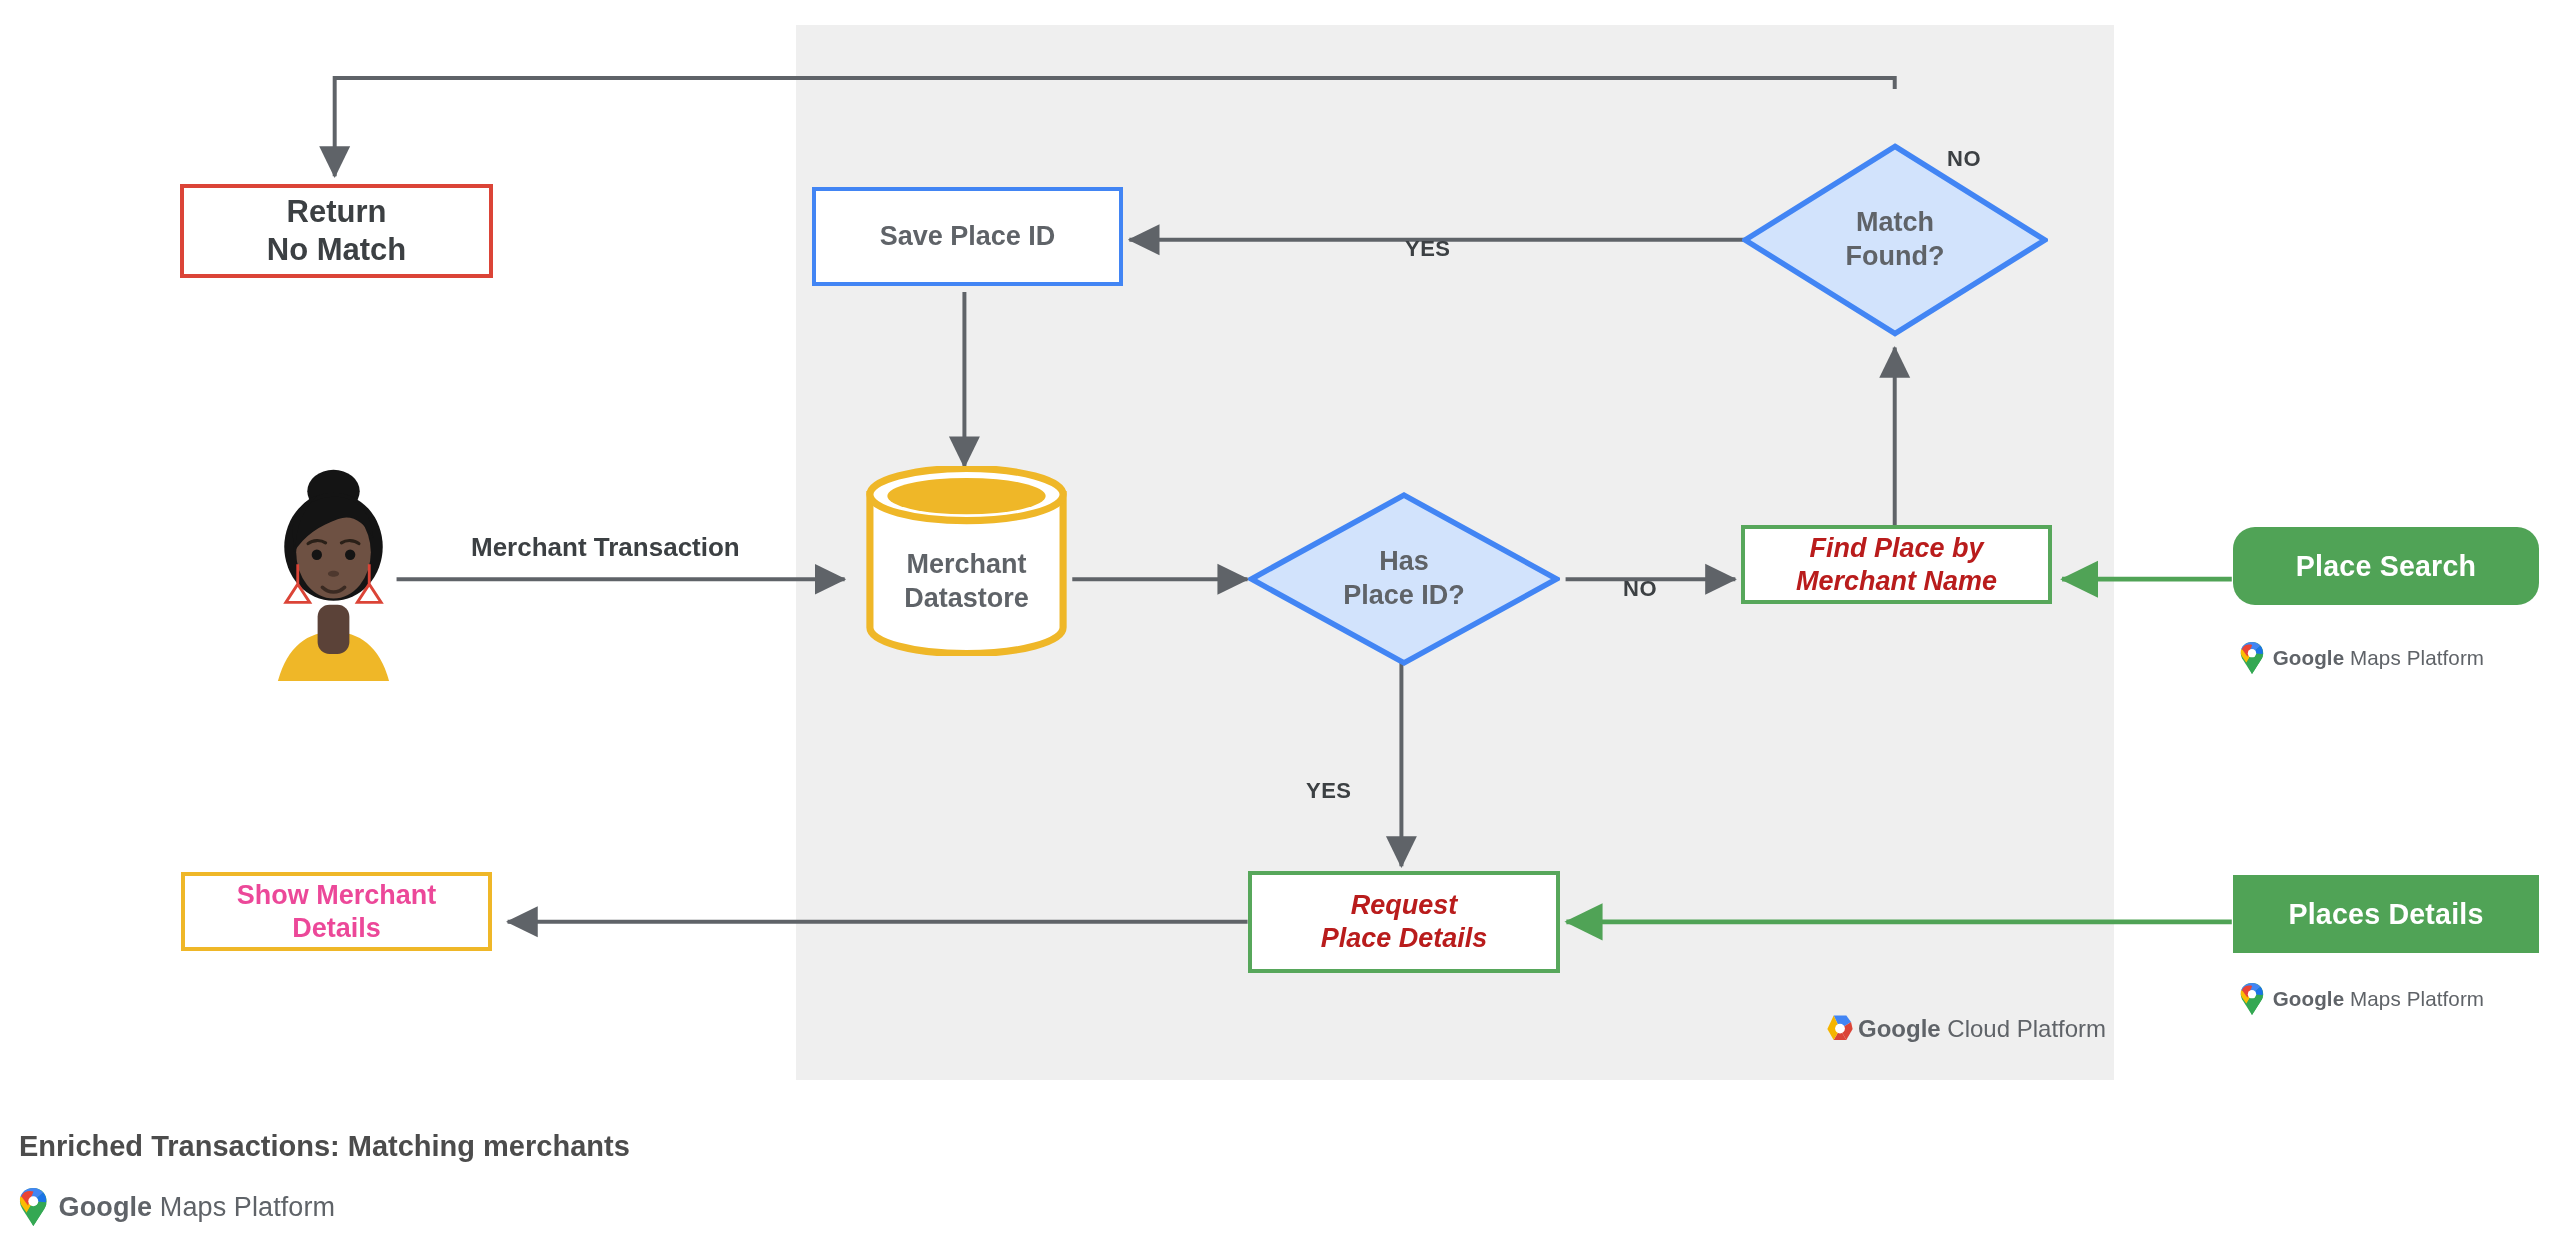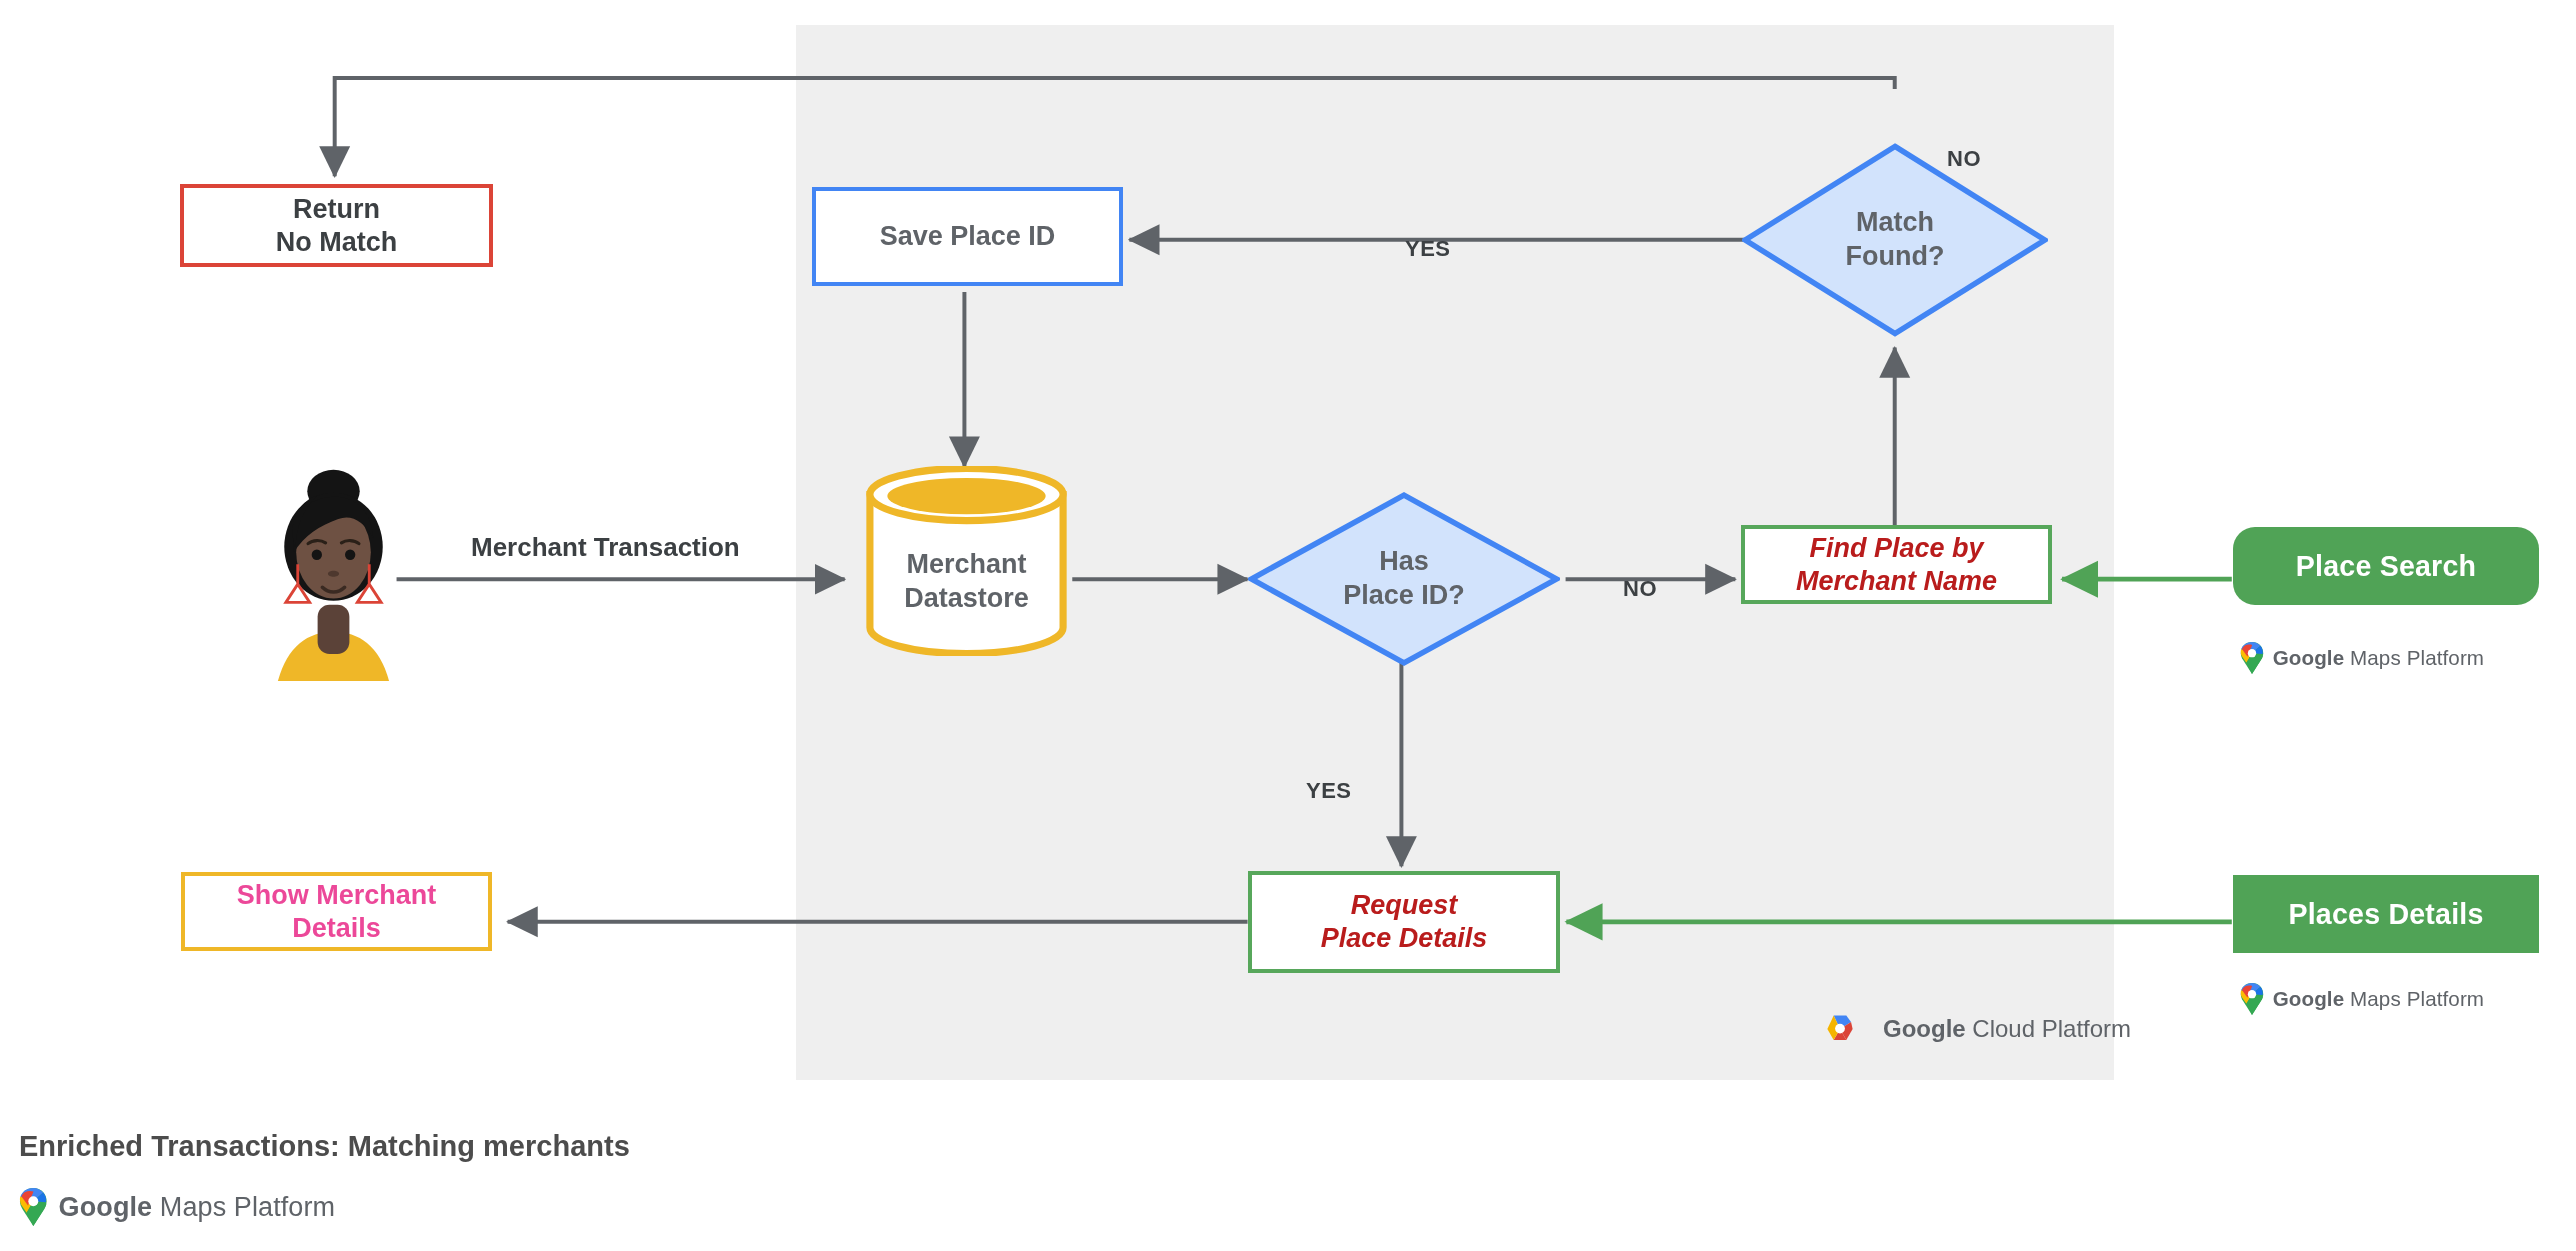--- a/index.html
+++ b/index.html
@@ -153,21 +153,21 @@
   }
 
   
   .avatar { position: absolute; }
 
   
   .gcp-lockup {
     position: absolute;
     display: flex;
     align-items: center;
-    gap: 27px;
+    gap: 2px;
   }
   .gcp-text {
     font-size: 24px;
     color: #5F6368;
     white-space: nowrap;
   }
   .gcp-text b { font-weight: bold; }
 
   
   .caption {
@@ -229,21 +229,21 @@
      Show Merchant Details --&gt;
     <path d="M1573,1162 L640,1162" fill="none" stroke="#5F6368" stroke-width="5" marker-end="url(#arrowGray)"></path>
 
      Find Place by Merchant Name (green) --&gt;
     <path d="M2814,730 L2600,730" fill="none" stroke="#50A356" stroke-width="6" marker-end="url(#arrowGreen)"></path>
 
      Request Place Details (green) --&gt;
     <path d="M2814,1162 L1975,1162" fill="none" stroke="#50A356" stroke-width="6" marker-end="url(#arrowGreen)"></path>
   </svg>
 
-  <div class="node box node-red" style="left:180px; top:184px; width:313px; height:83px; font-size:27px;">
+  <div class="node box node-red" style="left:180px; top:184px; width:313px; height:94px; font-size:31px;">
     <span>Return
 No Match</span>
   </div>
 
   <div class="node box node-blue" style="left:812px; top:187px; width:311px; height:99px; font-size:27px;">
     <span>Save Place ID</span>
   </div>
 
   <div class="diamond" style="left:1742px; top:143px; width:306px; height:194px;">
     <svg width="306" height="194" viewBox="0 0 386 244">

